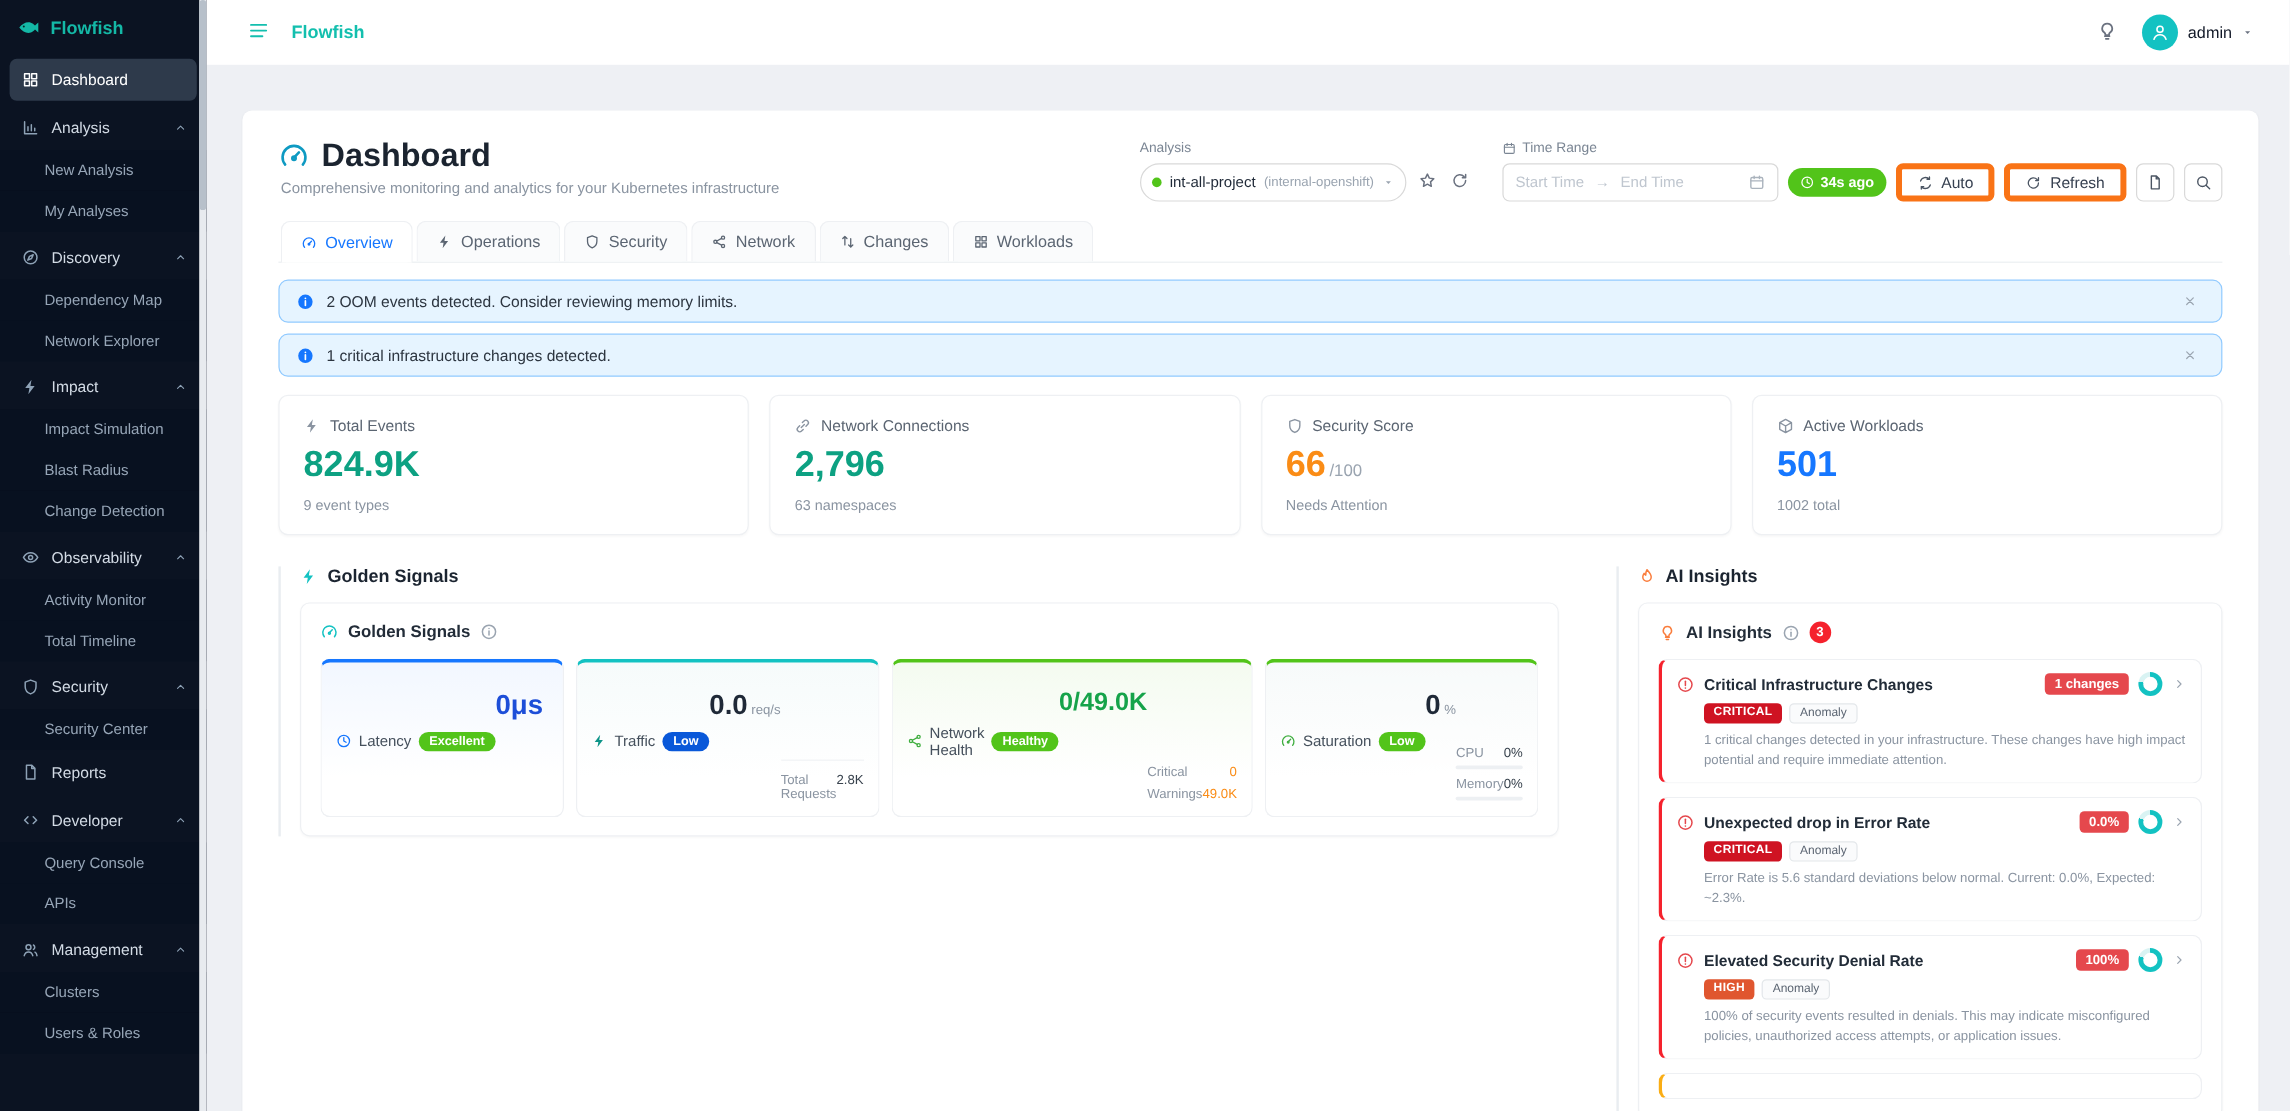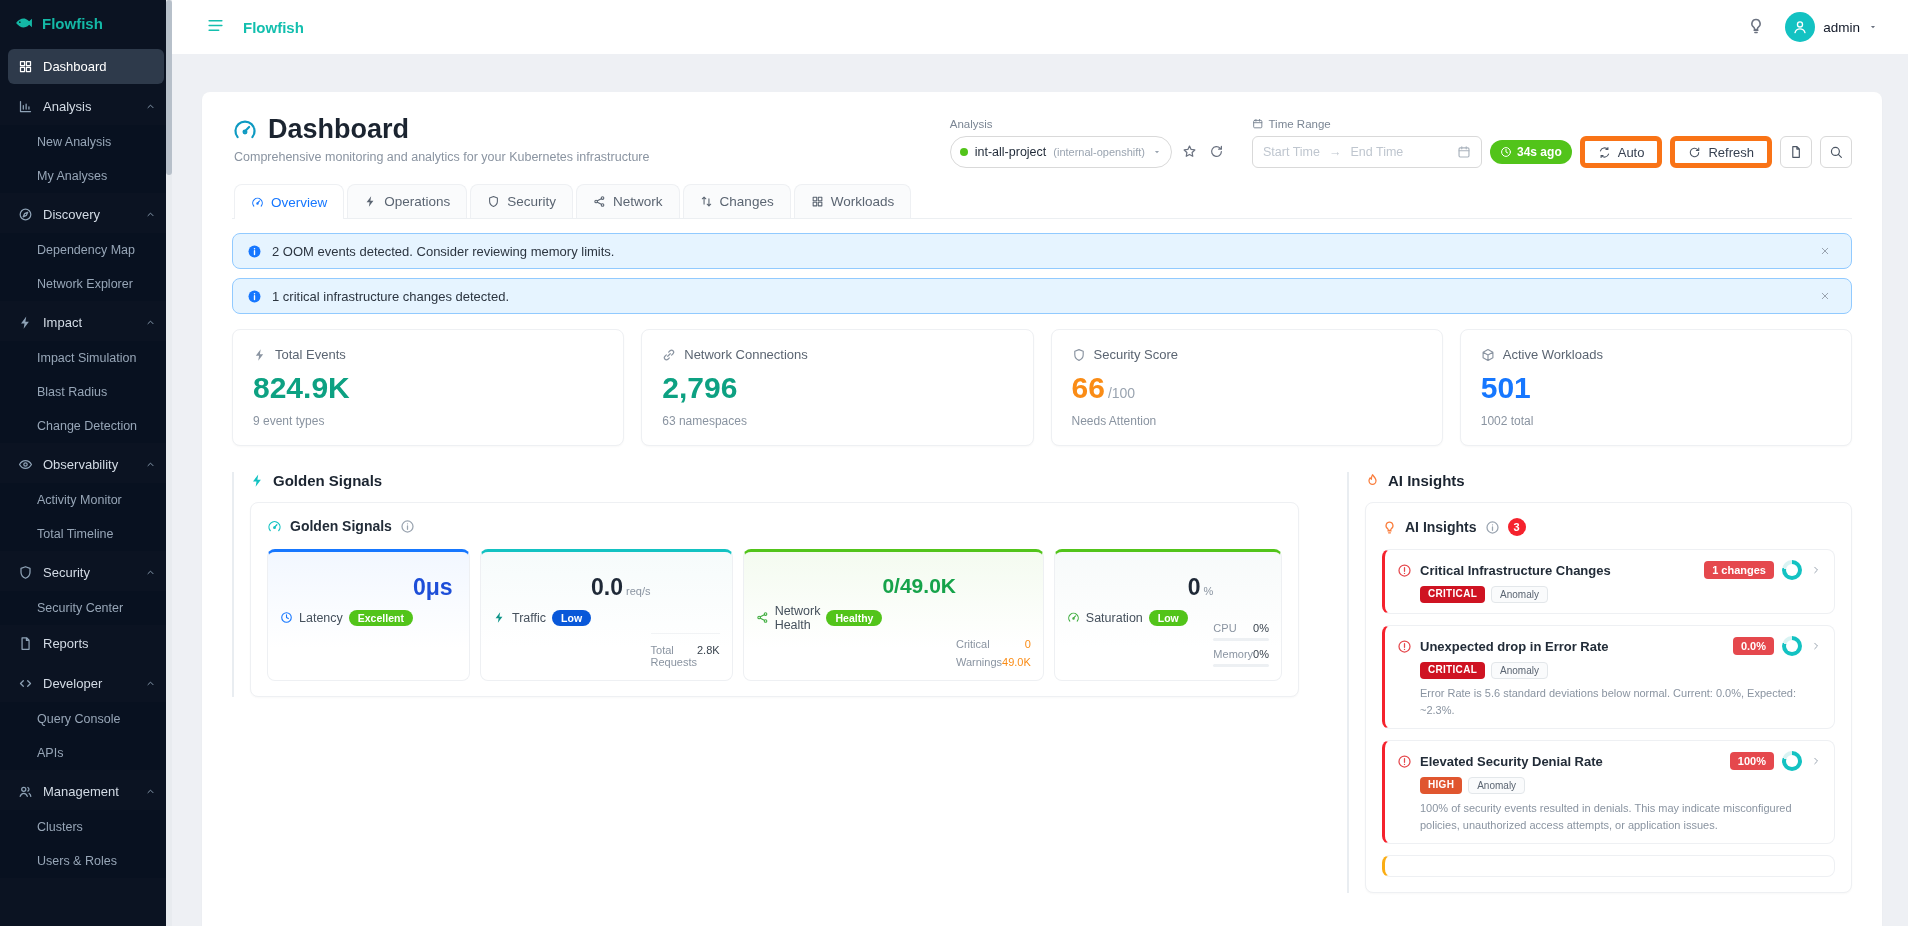--- a/index.html
+++ b/index.html
@@ -744,20 +744,21 @@
                   <span class="metric">1 changes</span>
                   <span class="ring" style="background:conic-gradient(#13c2c2 0 78%, #d9f3f3 78%)"></span>
                   <svg class="ic chev-r">
                       <use href="#i-chev"></use>
                     </svg>
                 </div>
                 <div class="in-tags">
                   <span class="sev crit">CRITICAL</span>
                   <span class="tag">Anomaly</span>
                 </div>
+                <p class="in-desc">1 critical changes detected in your infrastructure. These changes have high impact potential and require immediate attention.</p>
               </div>
 
               <div class="insight">
                 <div class="in-row1">
                   <svg class="ic warn">
                       <use href="#i-warn"></use>
                     </svg>
                   <span class="in-title">Unexpected drop in Error Rate</span>
                   <span class="metric">0.0%</span>
                   <span class="ring" style="background:conic-gradient(#13c2c2 0 80%, #d9f3f3 80%)"></span>

